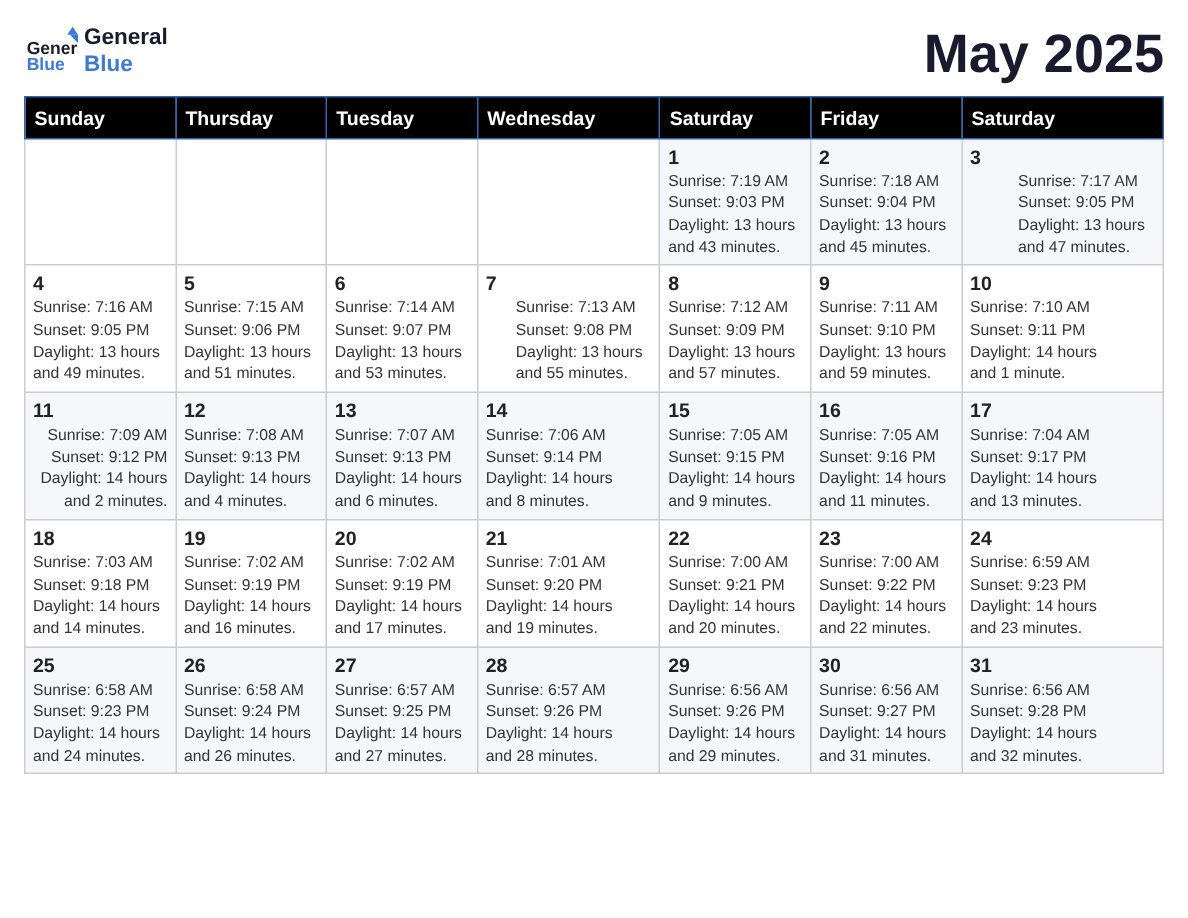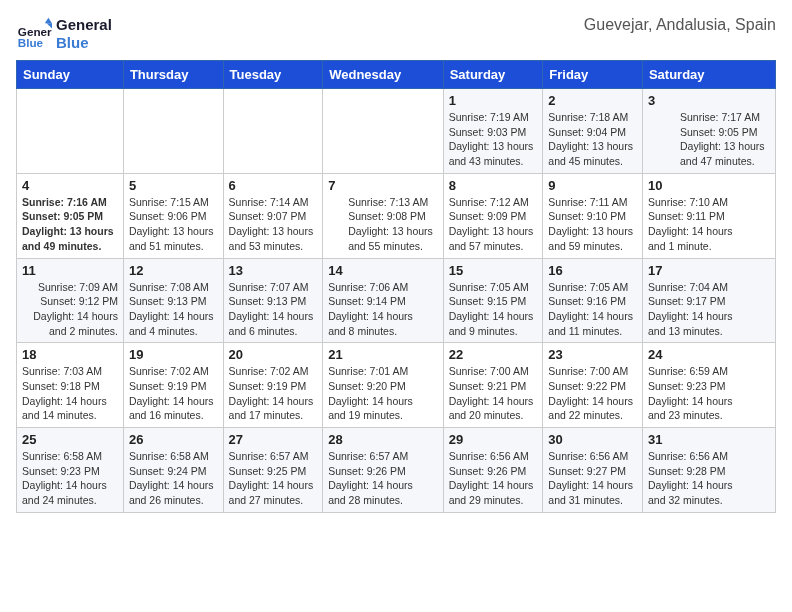--- a/index.html
+++ b/index.html
@@ -37,21 +37,21 @@
     .calendar-subtitle {
       font-size: 16px;
       color: #555;
     }
     table {
       width: 100%;
       border-collapse: collapse;
       font-size: 11px;
     }
     thead tr th {
-      background: #1d4ed8;
+      background: #000000;
       color: #fff;
       text-align: left;
       padding: 6px 6px;
       font-size: 13px;
       font-weight: bold;
       border: 1px solid #2e64b0;
     }
     tbody tr {
       vertical-align: top;
     }
@@ -90,21 +90,21 @@
       <text x="2" y="34" font-size="13" font-weight="bold" fill="#3a7bd5">Blue</text>
       <polygon points="32,8 40,8 36,2" fill="#3a7bd5"></polygon>
       <polygon points="34,8 40,8 40,14" fill="#3a7bd5"></polygon>
     </svg>
     <div>
       <div style="font-size:15px;font-weight:bold;color:#1a1a2e;line-height:1.2;">General</div>
       <div style="font-size:15px;font-weight:bold;color:#3a7bd5;line-height:1.2;">Blue</div>
     </div>
   </div>
   <div class="title-block">
-    <div class="calendar-subtitle">Guevejar, Andalusia, Spain</div>
+    <div class="calendar-title">May 2025</div>
   </div>
 </div>
 
 <table>
   <thead>
     <tr>
     <th>Sunday</th>
         <th>Thursday</th>
         <th>Tuesday</th>
         <th>Wednesday</th>
@@ -137,21 +137,21 @@
           <div class="day-num">3</div>
           <div class="day-info" style="white-space: pre-line; margin-left: 32px;">Sunrise: 7:17 AM
 Sunset: 9:05 PM
 Daylight: 13 hours
 and 47 minutes.</div>
         </td>
       </tr>
       <tr>
         <td>
           <div class="day-num">4</div>
-          <div class="day-info" style="white-space: pre-line; font-weight: bold;">Sunrise: 7:16 AM
+          <div class="day-info" style="white-space: pre-line;">Sunrise: 7:16 AM
 Sunset: 9:05 PM
 Daylight: 13 hours
 and 49 minutes.</div>
         </td>
         <td>
           <div class="day-num">5</div>
           <div class="day-info" style="white-space: pre-line;">Sunrise: 7:15 AM
 Sunset: 9:06 PM
 Daylight: 13 hours
 and 51 minutes.</div>

